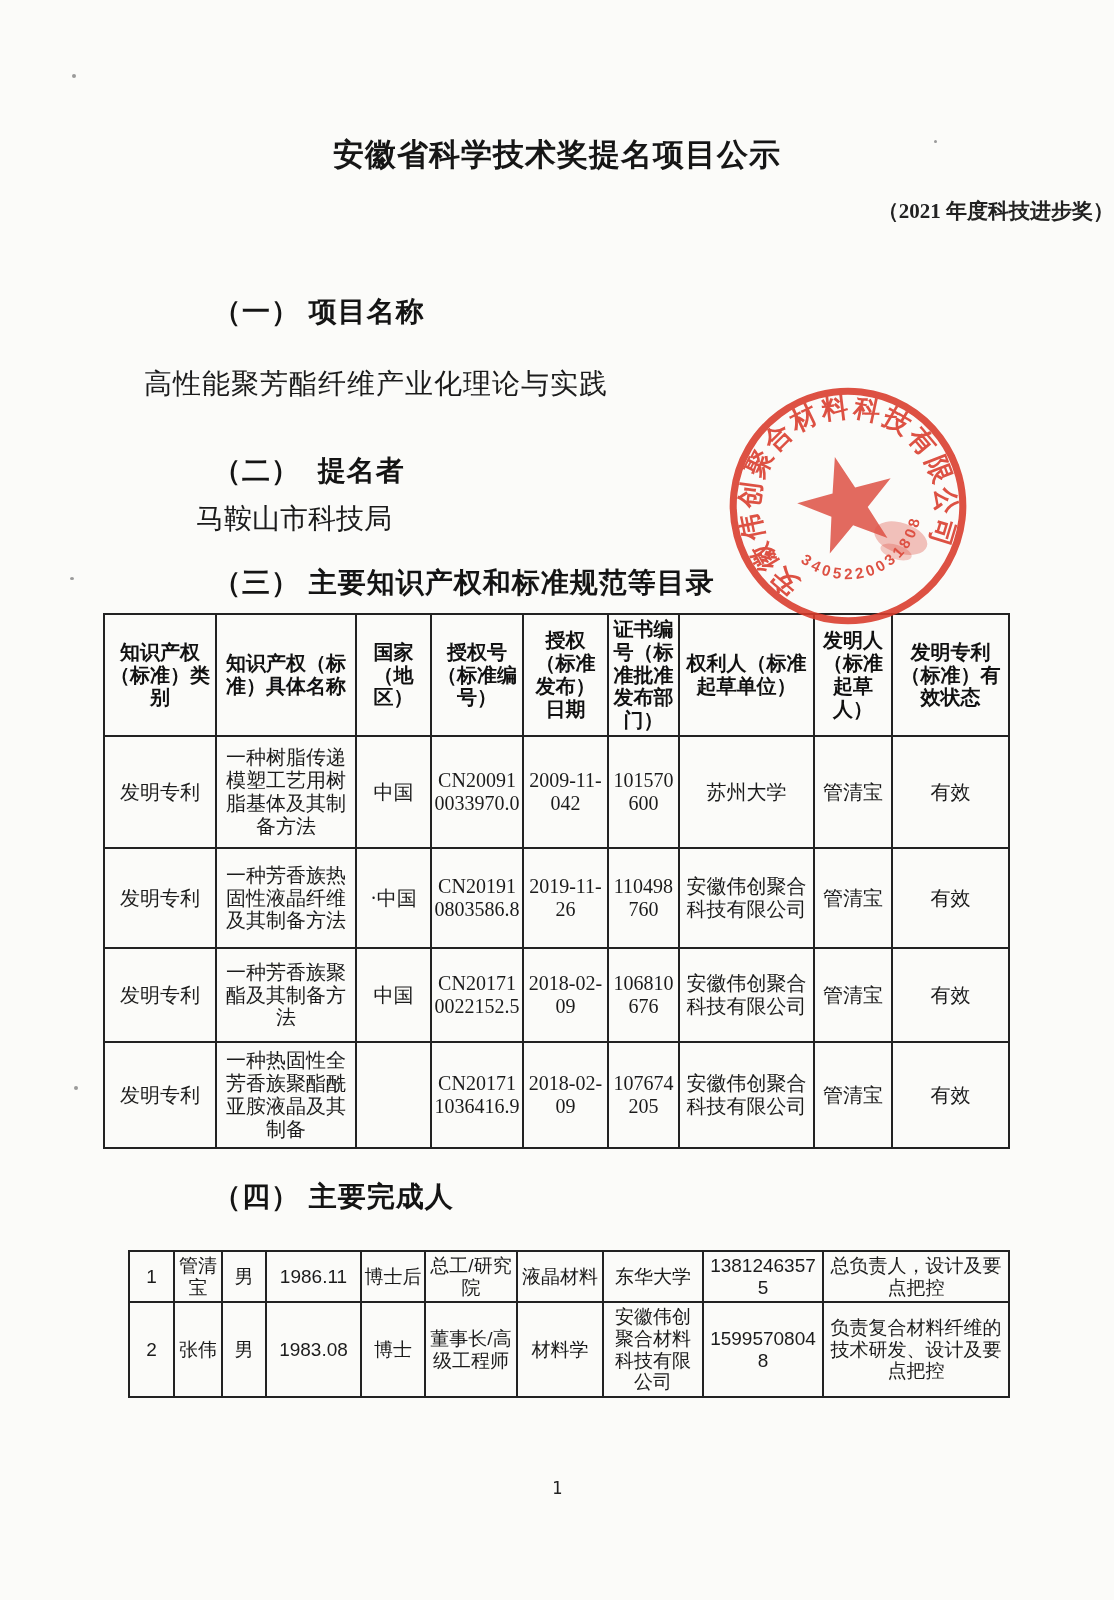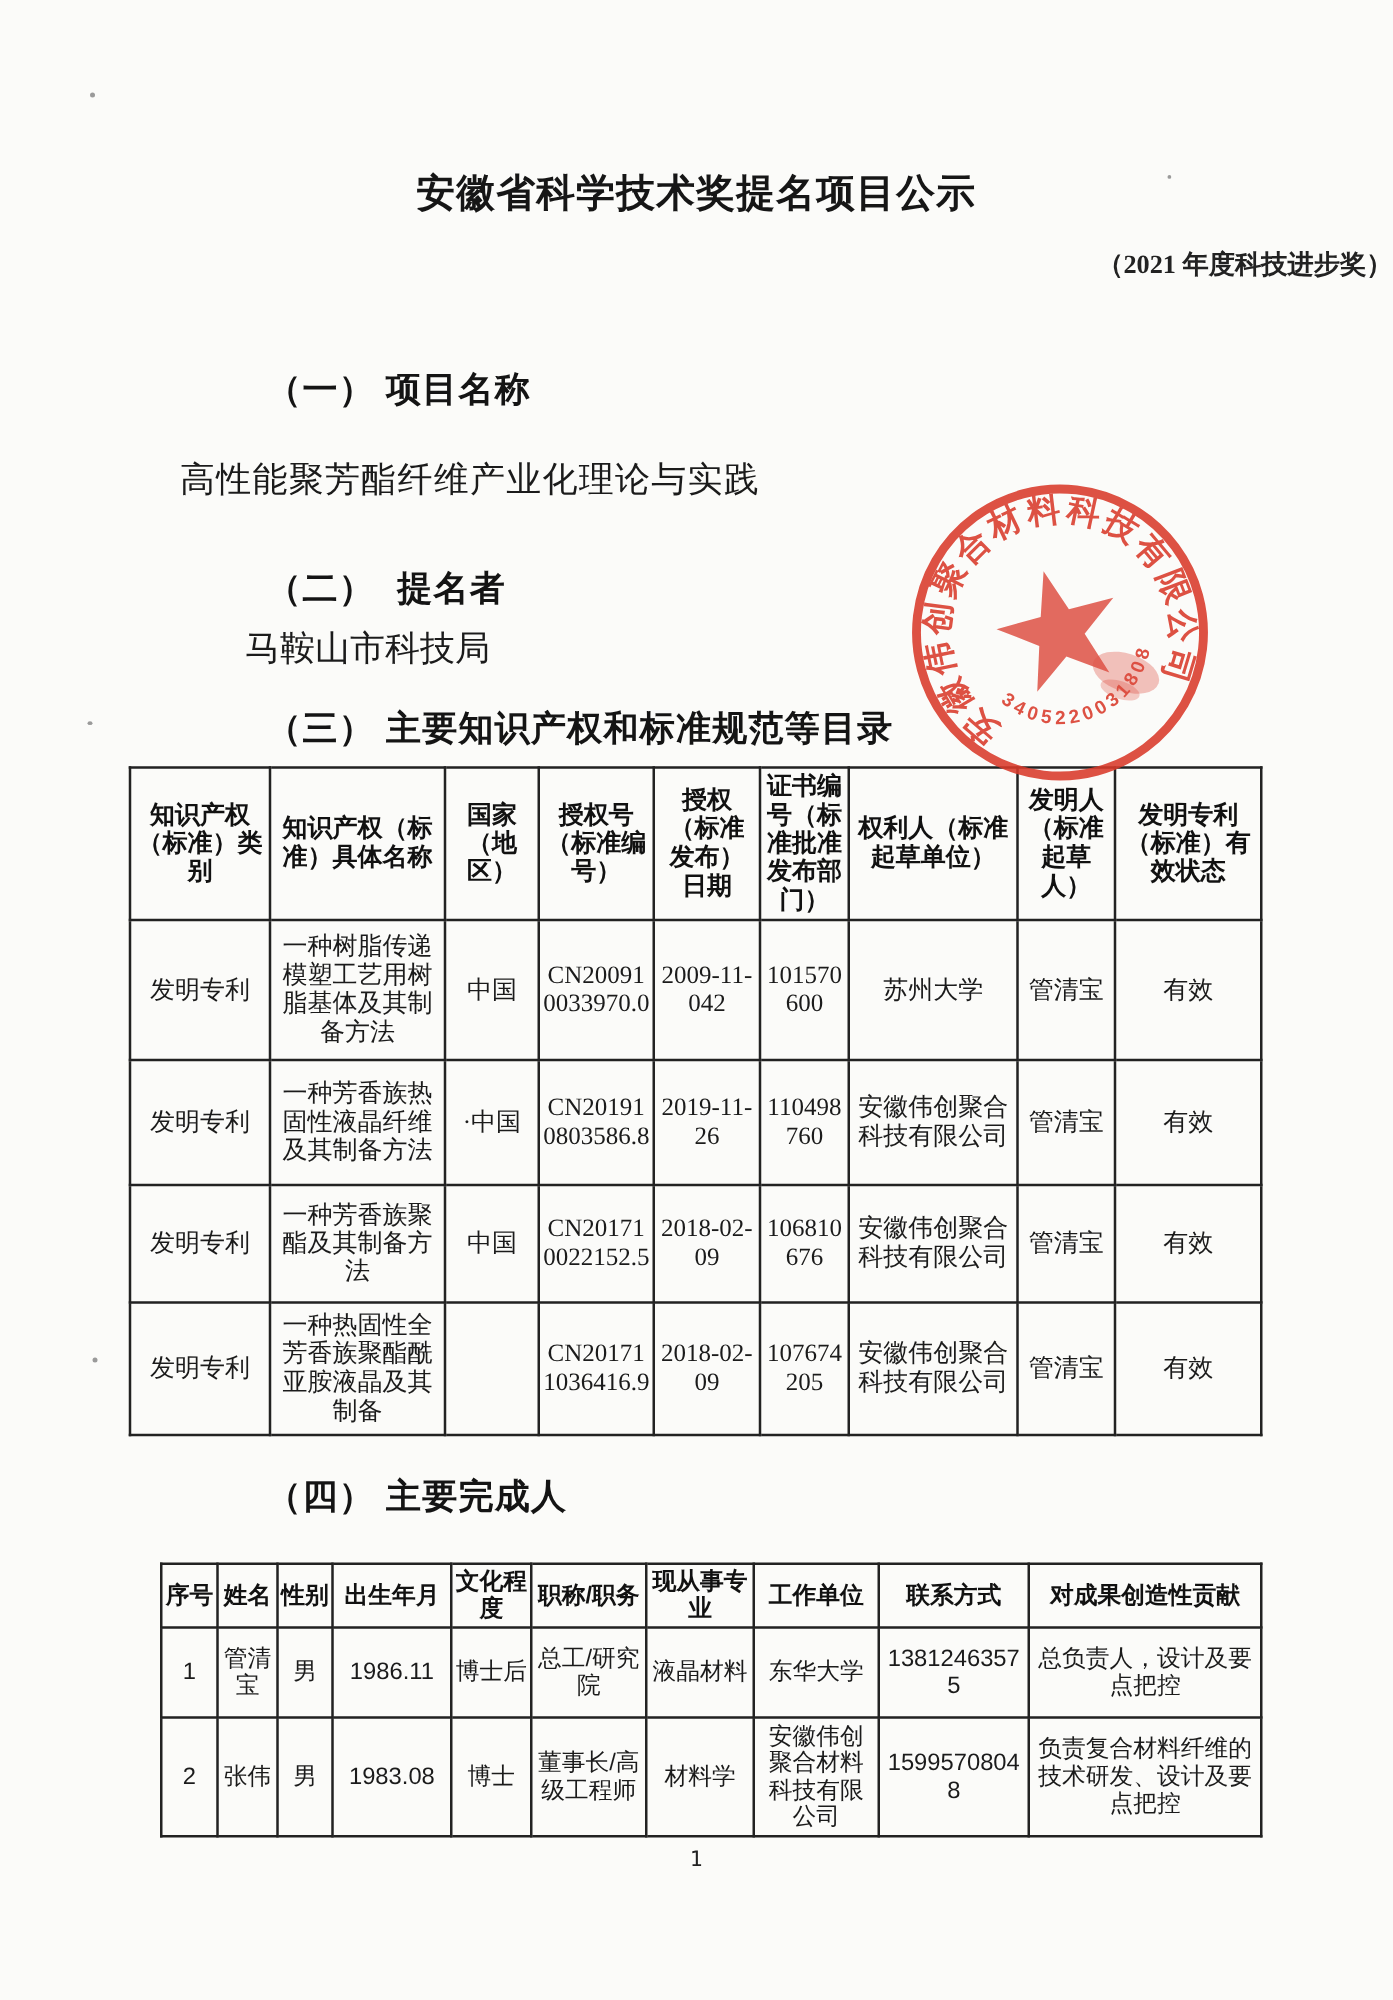--- a/index.html
+++ b/index.html
@@ -182,32 +182,20 @@
         <col style="width:44px">
       <col style="width:95px">
         <col style="width:64px">
         <col style="width:92px">
       <col style="width:86px">
         <col style="width:100px">
         <col style="width:120px">
       <col style="width:186px">
     </colgroup>
     <tbody>
-        <tr>
-      <th>序号</th>
-      <th>姓名</th>
-      <th>性别</th>
-      <th>出生年月</th>
-      <th>文化程度</th>
-      <th>职称/职务</th>
-      <th>现从事专业</th>
-      <th>工作单位</th>
-      <th>联系方式</th>
-      <th>对成果创造性贡献</th>
-    </tr>
     <tr>
       <td>1</td>
       <td>管清宝</td>
       <td>男</td>
       <td>1986.11</td>
       <td>博士后</td>
       <td>总工/研究院</td>
       <td>液晶材料</td>
       <td>东华大学</td>
       <td>13812463575</td>

